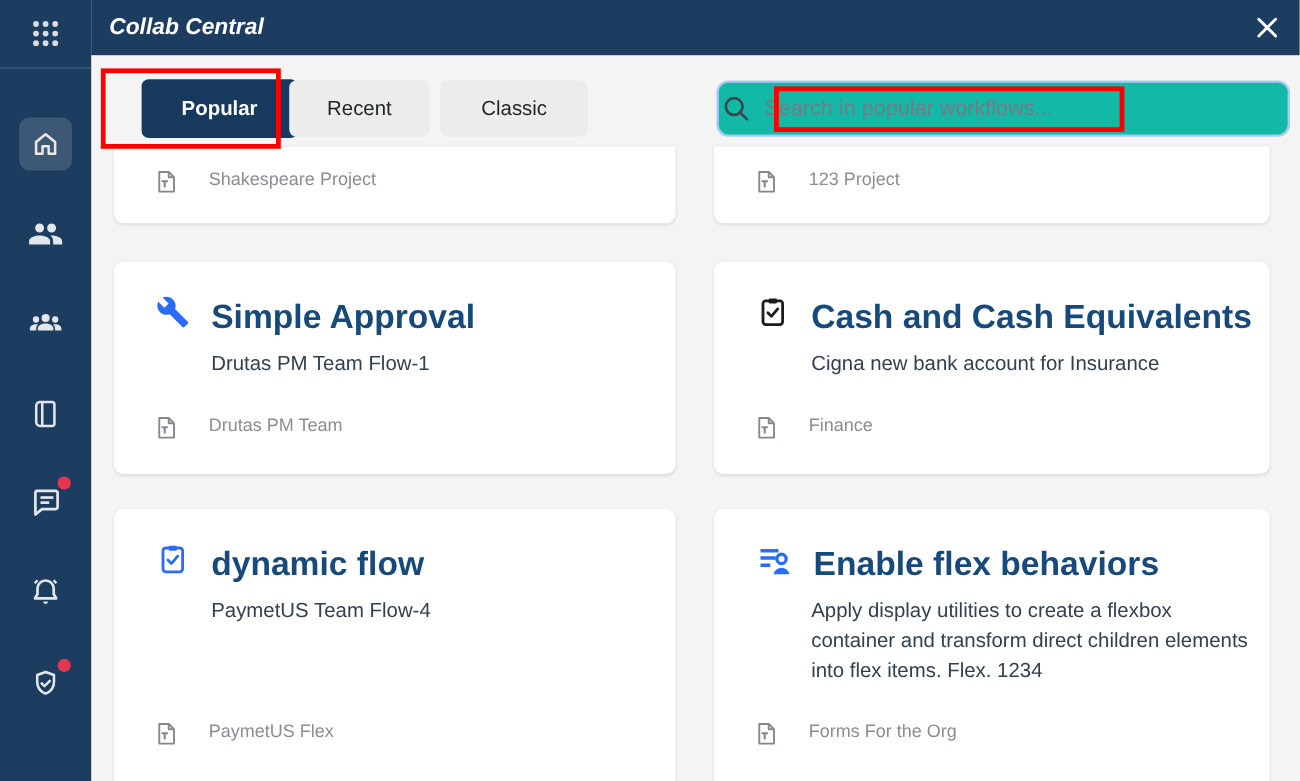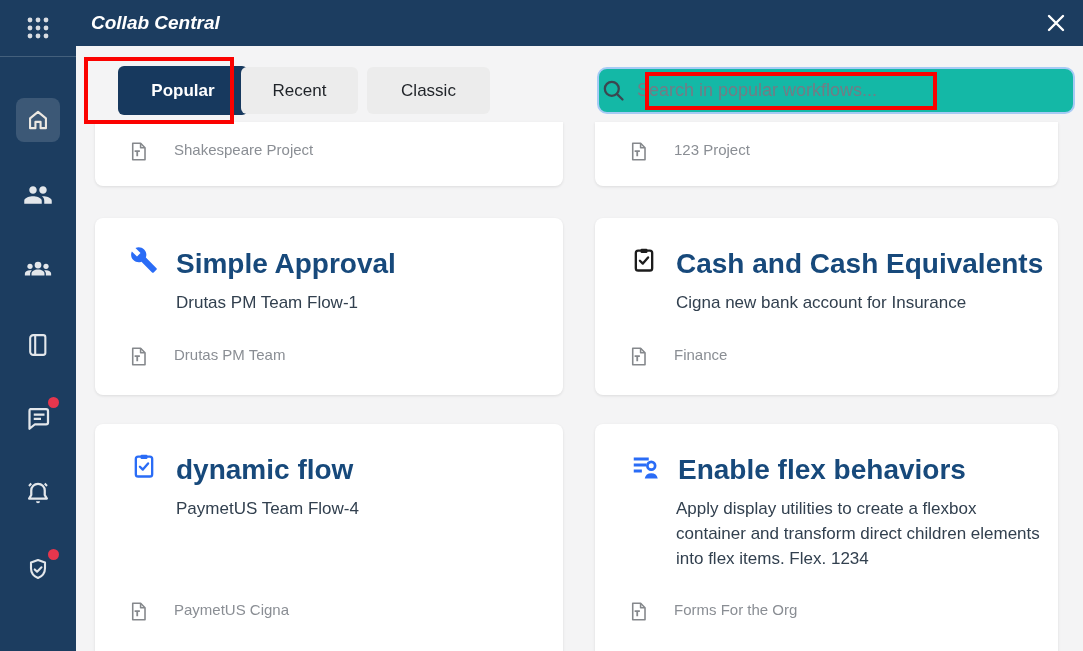--- a/index.html
+++ b/index.html
@@ -241,21 +241,21 @@
       </svg>
       <span class="card-title">dynamic flow</span>
     </div>
     <div class="card-subtitle">PaymetUS Team Flow-4</div>
     <div class="card-footer">
       <svg width="21" height="21" viewBox="0 0 20 20">
         <path d="M4.5 2.2 H12 L16.2 6.4 V17.8 H4.5 Z" fill="none" stroke="#85888c" stroke-width="1.5" stroke-linejoin="round"></path>
         <path d="M12 2.2 V6.4 H16.2" fill="none" stroke="#85888c" stroke-width="1.5" stroke-linejoin="round"></path>
         <path d="M6.3 9.6 H11.3 M8.8 9.6 V14.6" fill="none" stroke="#85888c" stroke-width="1.7"></path>
       </svg>
-      <span class="card-footer-label">PaymetUS Cigna</span>
+      <span class="card-footer-label">PaymetUS Flex</span>
     </div>
   </div>
 
   <div class="card" id="card-5">
     <div class="card-head">
       <svg width="30" height="30" viewBox="0 0 24 24">
         <path d="M3 5.6 H15 M3 10.4 H13 M3 15.2 H9.5" stroke="#2a6cf6" stroke-width="2.4" stroke-linecap="butt" fill="none"></path>
         <circle cx="17" cy="11" r="3.1" fill="none" stroke="#2a6cf6" stroke-width="2.2"></circle>
         <path d="M11.8 21.2 a5.3 5.3 0 0 1 10.4 0 Z" fill="#2a6cf6"></path>
       </svg>

